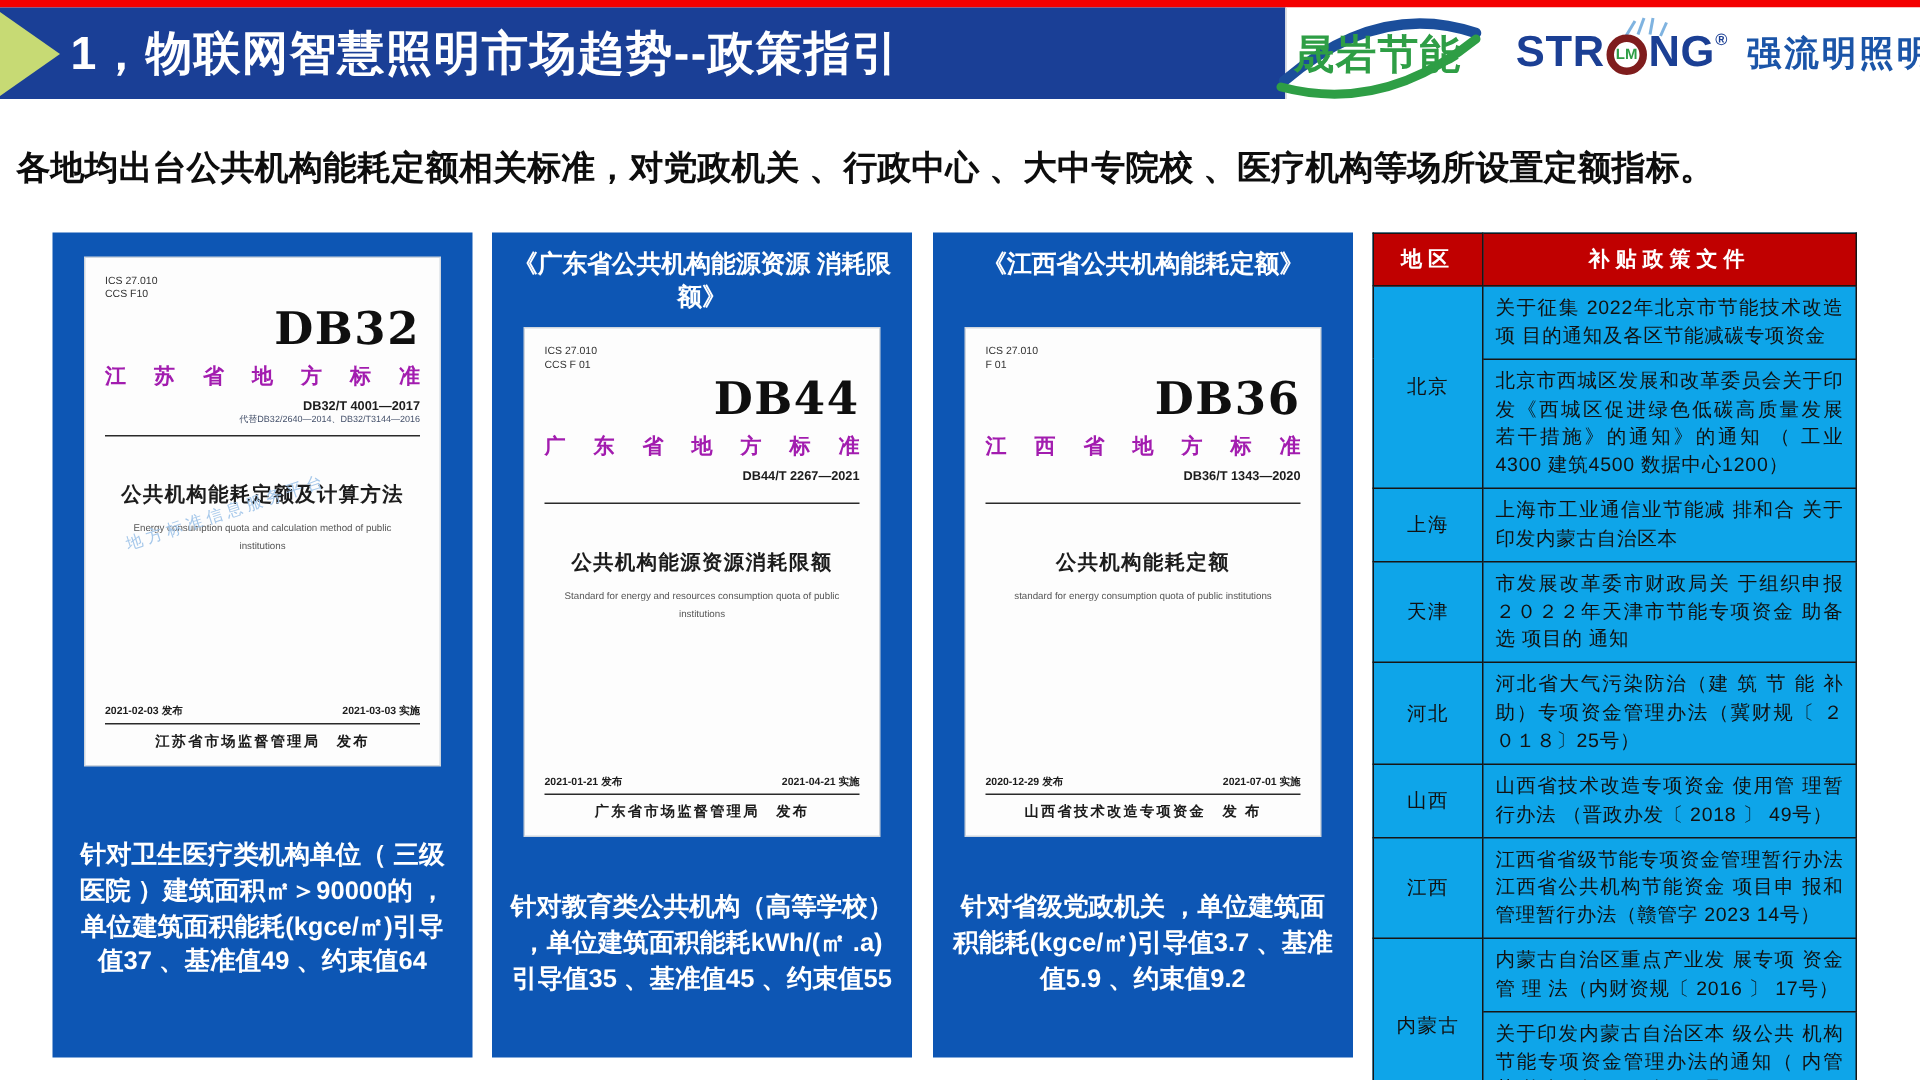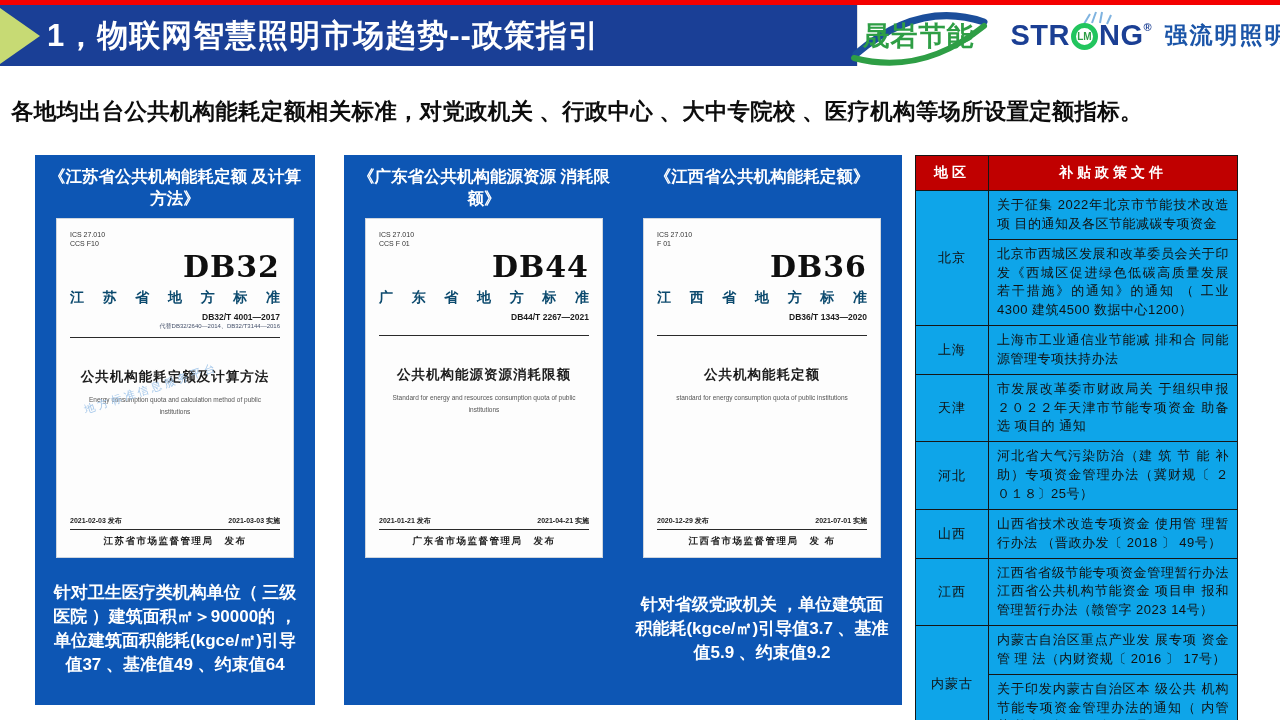--- a/index.html
+++ b/index.html
@@ -24,47 +24,47 @@
   .logo-area {
     position:absolute; left:857px; top:0; width:423px; height:61px; background:#ffffff;
     display:flex; align-items:center; justify-content:center; gap:22px; border-left:1px solid #e0e0e0;
   }
   .logo1 { position:relative; padding:4px 14px; }
   .logo1-text { position:relative; z-index:2; color:#2E9E45; font-weight:bold; font-size:27px; letter-spacing:1px; white-space:nowrap; }
   .logo1-swoosh { position:absolute; left:-4px; top:-6px; width:150px; height:62px; z-index:1; }
   .logo2 { position:relative; display:flex; align-items:center; white-space:nowrap; }
   .strong-part { color:#1B3F94; font-weight:bold; font-size:29px; letter-spacing:0.5px; }
   .lm-circle {
-    display:inline-flex; width:27px; height:27px; border:5px solid #22c55e; border-radius:50%;
+    display:inline-flex; width:27px; height:27px; border:5px solid #7f1d1d; border-radius:50%;
     align-items:center; justify-content:center; color:#2E9E45; font-size:10px; font-weight:bold;
     margin:0 1px; position:relative; top:1px;
   }
   .rays { position:absolute; left:70px; top:-9px; width:34px; height:16px; }
   .reg-mark { color:#1B3F94; font-size:11px; font-weight:bold; align-self:flex-start; margin-top:2px; }
   .strong-cn { color:#1B55A8; font-size:23px; font-weight:bold; letter-spacing:2px; margin-left:13px;text-align:right; }
   
   .subtitle {
     position:absolute; left:11px; top:96px; width:1262px;
     font-size:22.5px; font-weight:bold; color:#0d0d0d; white-space:nowrap; letter-spacing:0.2px;
   }
   
   .card {
     position:absolute; top:155px; width:280px; height:550px; background:#0D56B4; color:#ffffff;
     display:flex; flex-direction:column; padding:10px 11px 8px;
   }
-  .card-1 { left:35px; } .card-2 { left:344px; } .card-3 { left:622px; }
+  .card-1 { left:35px; } .card-2 { left:328px; } .card-3 { left:622px; }
   .card-title { text-align:center; font-size:16.5px; font-weight:bold; line-height:1.35; min-height:47px; }
   .cover {
     position:relative; background:#fdfdfd; color:#1c1c1c; width:236px; height:338px;
     margin:7px auto 0; padding:11px 13px 9px; display:flex; flex-direction:column;
     font-family:"Liberation Serif","DejaVu Serif",serif; box-shadow:0 0 0 1px #cfd6de;
   }
   .cover-codes { font-size:7px; line-height:1.35; color:#333; font-family:"Liberation Sans",sans-serif; }
   .cover-db { text-align:right; font-size:30px; font-weight:bold; color:#0f0f0f; letter-spacing:1px; margin-top:0px; font-family:"DejaVu Serif","Liberation Serif",serif; }
-  .cover-std-label { font-size:14px; font-weight:bold; color:#0c4a6e; margin-top:5px; text-align:justify; text-align-last:justify; }
+  .cover-std-label { font-size:14px; font-weight:bold; color:#a21caf; margin-top:5px; text-align:justify; text-align-last:justify; }
   .cover-docnum { text-align:right; font-size:8.5px; font-weight:bold; margin-top:5px; font-family:"Liberation Sans",sans-serif; }
   .cover-replaces { text-align:right; font-size:6px; color:#44506a; min-height:7px; font-family:"Liberation Sans",sans-serif; }
   .cover-rule { border:none; border-top:1.5px solid #2a2a2a; margin-top:6px; }
   .cover-title { text-align:center; font-size:13.5px; font-weight:bold; letter-spacing:1px; margin-top:30px; }
   .cover-title-en { text-align:center; font-size:6.5px; color:#555; line-height:1.9; margin-top:8px; padding:0 8px; font-family:"Liberation Sans",sans-serif; }
   .cover-watermark {
     position:absolute; left:10%; top:48%; transform:rotate(-18deg);
     color:#A6C8EA; font-size:11px; letter-spacing:3px; white-space:nowrap;
   }
   .cover-spacer { flex:1; }
@@ -117,21 +117,20 @@
       <span class="strong-part">NG</span>
       <span class="reg-mark">®</span>
       <span class="strong-cn">强流明照明</span>
     </span>
   </div>
 </div>
 
 <div class="subtitle">各地均出台公共机构能耗定额相关标准，对党政机关 、行政中心 、大中专院校 、医疗机构等场所设置定额指标。</div>
 
 <div class="card card-1">
-  <div class="card-title">《江苏省公共机构能耗定额 及计算方法》</div>
   <div class="cover">
     <div class="cover-codes">
       <div>ICS 27.010</div>
       <div>CCS F10</div>
     </div>
     <div class="cover-db">DB32</div>
     <div class="cover-std-label">江苏省地方标准</div>
     <div class="cover-docnum">DB32/T 4001—2017</div>
     <div class="cover-replaces">代替DB32/2640—2014、DB32/T3144—2016</div>
     <hr class="cover-rule">
@@ -165,20 +164,21 @@
     <div class="cover-title-en">Standard for energy and resources consumption quota of public institutions</div>
     <div class="cover-watermark"></div>
     <div class="cover-spacer"></div>
     <div class="cover-dates">
       <span>2021-01-21 发布</span>
       <span>2021-04-21 实施</span>
     </div>
     <hr class="cover-rule2">
     <div class="cover-issuer">广东省市场监督管理局　发布</div>
   </div>
+  <div class="card-note">针对教育类公共机构（高等学校） ，单位建筑面积能耗kWh/(㎡ .a)引导值35 、基准值45 、约束值55</div>
 </div>
 
 <div class="card card-3">
   <div class="card-title">《江西省公共机构能耗定额》</div>
   <div class="cover">
     <div class="cover-codes">
       <div>ICS 27.010</div>
       <div>F 01</div>
     </div>
     <div class="cover-db">DB36</div>
@@ -188,21 +188,21 @@
     <hr class="cover-rule">
     <div class="cover-title">公共机构能耗定额</div>
     <div class="cover-title-en">standard for energy consumption quota of public institutions</div>
     <div class="cover-watermark"></div>
     <div class="cover-spacer"></div>
     <div class="cover-dates">
       <span>2020-12-29 发布</span>
       <span>2021-07-01 实施</span>
     </div>
     <hr class="cover-rule2">
-    <div class="cover-issuer">江西省市场监督管理局　发 布</div>
+    <div class="cover-issuer">山西省技术改造专项资金　发 布</div>
   </div>
   <div class="card-note">针对省级党政机关 ，单位建筑面积能耗(kgce/㎡)引导值3.7 、基准值5.9 、约束值9.2</div>
 </div>
 
 <table class="policy-table">
   <thead>
     <tr>
       <th class="col-region">地区</th>
       <th>补贴政策文件</th>
     </tr>
@@ -210,21 +210,21 @@
   <tbody>
     <tr>
       <td class="cell-region col-region" rowspan="2">北京</td>
       <td class="cell-policy">关于征集 2022年北京市节能技术改造项 目的通知及各区节能减碳专项资金</td>
     </tr>
     <tr>
       <td class="cell-policy">北京市西城区发展和改革委员会关于印发《西城区促进绿色低碳高质量发展 若干措施》的通知》的通知 （ 工业4300 建筑4500 数据中心1200）</td>
     </tr>
     <tr>
       <td class="cell-region col-region">上海</td>
-      <td class="cell-policy">上海市工业通信业节能减 排和合 同能源管理专项扶持办法</td>
+      <td class="cell-policy">上海市工业通信业节能减 排和合 关于印发内蒙古自治区本</td>
     </tr>
     <tr>
       <td class="cell-region col-region">天津</td>
       <td class="cell-policy">市发展改革委市财政局关 于组织申报 ２０２２年天津市节能专项资金 助备选 项目的 通知</td>
     </tr>
     <tr>
       <td class="cell-region col-region">河北</td>
       <td class="cell-policy">河北省大气污染防治（建 筑 节 能 补 助）专项资金管理办法（冀财规〔 ２０１８〕25号）</td>
     </tr>
     <tr>

